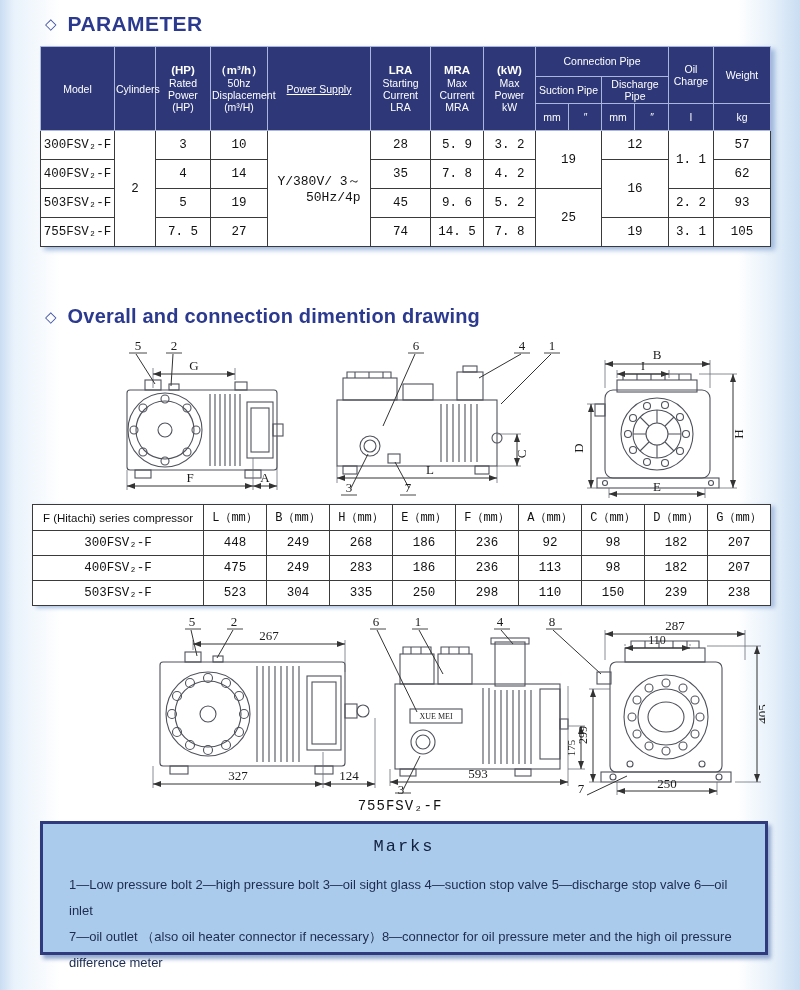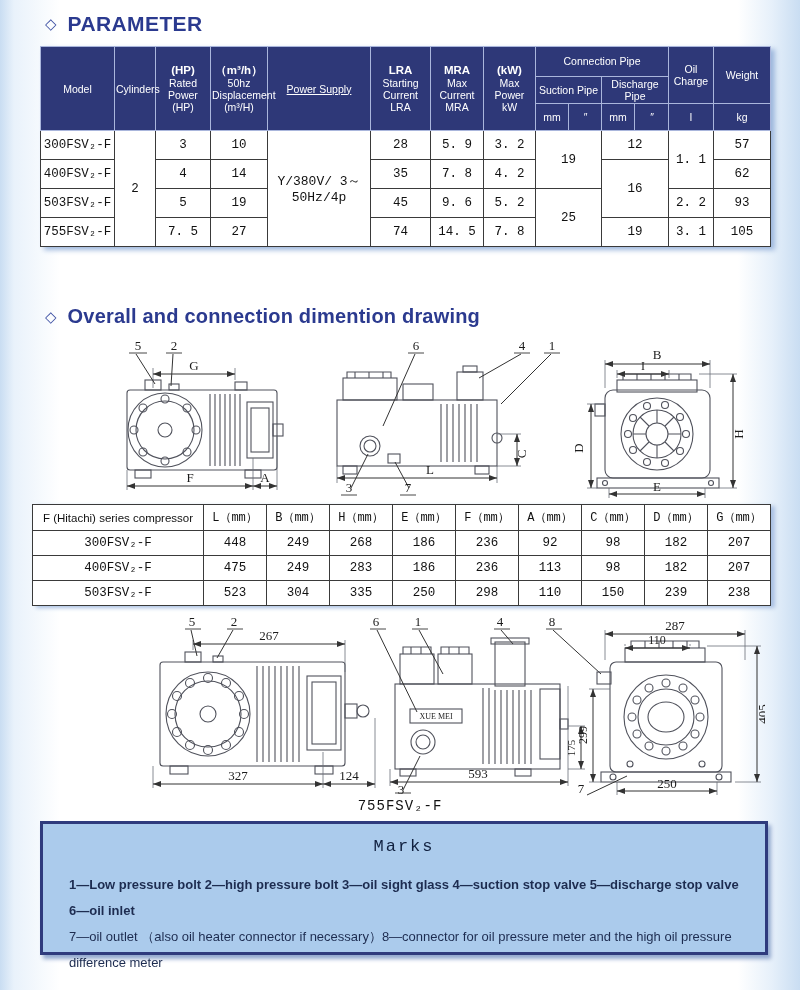--- a/index.html
+++ b/index.html
@@ -25,21 +25,21 @@
   th.cyl-h { font-size:12.5px; }
   th.ps-h { font-size:13px;text-decoration:underline; }
   th.conn-h { font-size:11.5px; }
   th.sub-h { font-size:10.5px; }
   th.unit-h { font-size:12px; font-weight:bold; }
   th.unit-h.it { font-style:italic; }
   th.oil-h, th.wt-h { font-size:12px; white-space:pre-line;margin-top:28px; }
   table.param td { border:1px solid #3a3a3a; background:#fff; text-align:center; vertical-align:middle;
     font-family:"Liberation Mono", monospace; font-size:12.5px; color:#111; height:29px; padding:0; }
   td.ps-cell { text-align:center; }
-  td.ps-cell span { display:inline-block; text-align:center; white-space:pre-line; font-size:13px; }
+  td.ps-cell span { display:inline-block; text-align:right; white-space:pre-line; font-size:13px; }
   tr.hr1 th { height:30px; } tr.hr2 th { height:25px; } tr.hr3 th { height:27px; }
 
   
   table.dims { border-collapse:collapse; margin:4px 0 0 32px; width:738px; table-layout:fixed;
     box-shadow:4px 2px 4px #a9c0e2; background:#fff; }
   table.dims th, table.dims td { border:1px solid #3a3a3a; background:#fff; text-align:center;
     vertical-align:middle; font-weight:normal; color:#111; padding:0; }
   table.dims th { font-family:"Liberation Mono", monospace; font-size:12px; height:26px; }
   table.dims th.first { font-family:"Liberation Sans", sans-serif; font-size:11.5px; }
   table.dims td { font-family:"Liberation Mono", monospace; font-size:12.5px; height:25px; }
@@ -49,21 +49,21 @@
   .draw text { font-family:"Liberation Serif", serif; fill:#1c1c1c; }
   .cap { text-align:center; width:730px; margin-left:35px; font-family:"Liberation Mono", monospace;
     font-size:14px; color:#111; letter-spacing:1px; padding:2px 0 0 0; }
 
   
   .marks { margin:7px 0 0 40px; width:728px; height:134px; background:#abcbec;
     border:3px solid #2f3b7d; box-shadow:3px 4px 4px #93a9cf; }
   .marks .mtitle { text-align:center; font-family:"Liberation Mono", monospace; font-size:17px;
     color:#10203f; margin-top:13px; letter-spacing:2px; }
   .marks .mline { margin:0 0 0 26px; padding-right:20px; color:#1d2c50; font-size:13px; line-height:26px; }
-  .marks .mline.first { margin-top:16px;font-weight:bold; }
+  .marks .mline.first { margin-top:16px; }
 </style>
 </head>
 <body>
 
 <div class="page">
 
   <div class="sec-head">
     <span class="dia">◇</span>
     <span class="txt">PARAMETER</span>
   </div>

